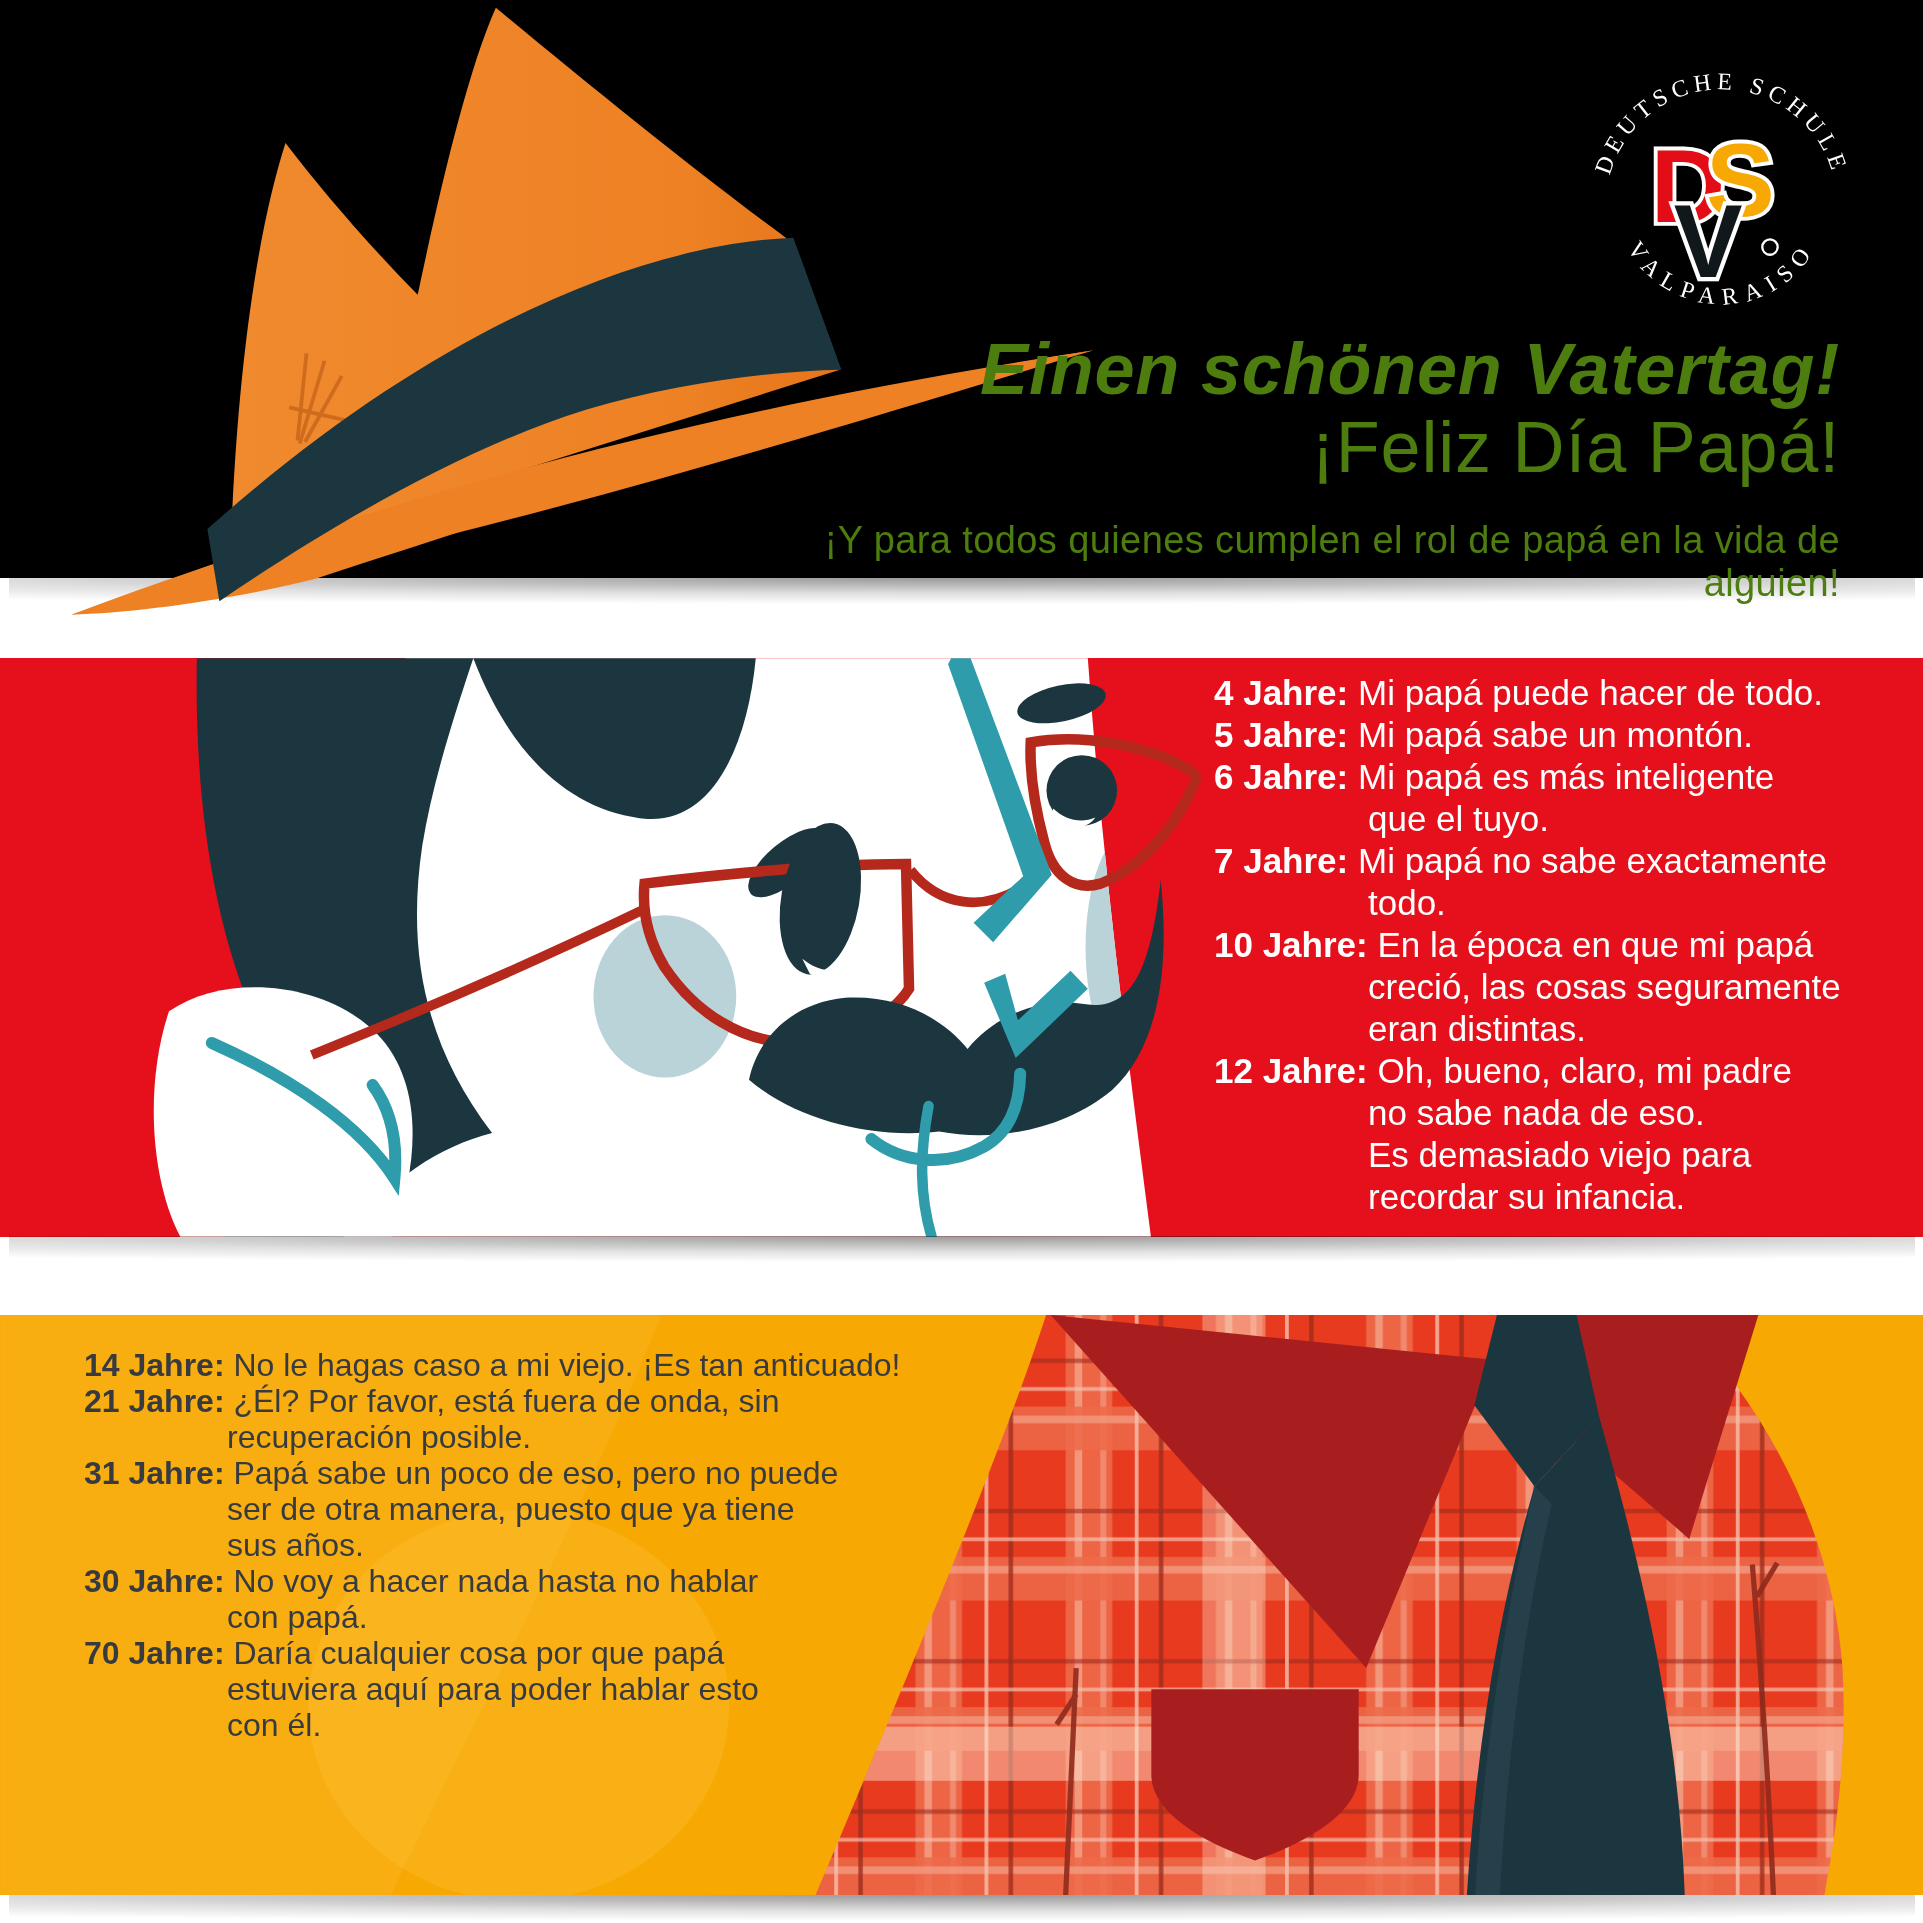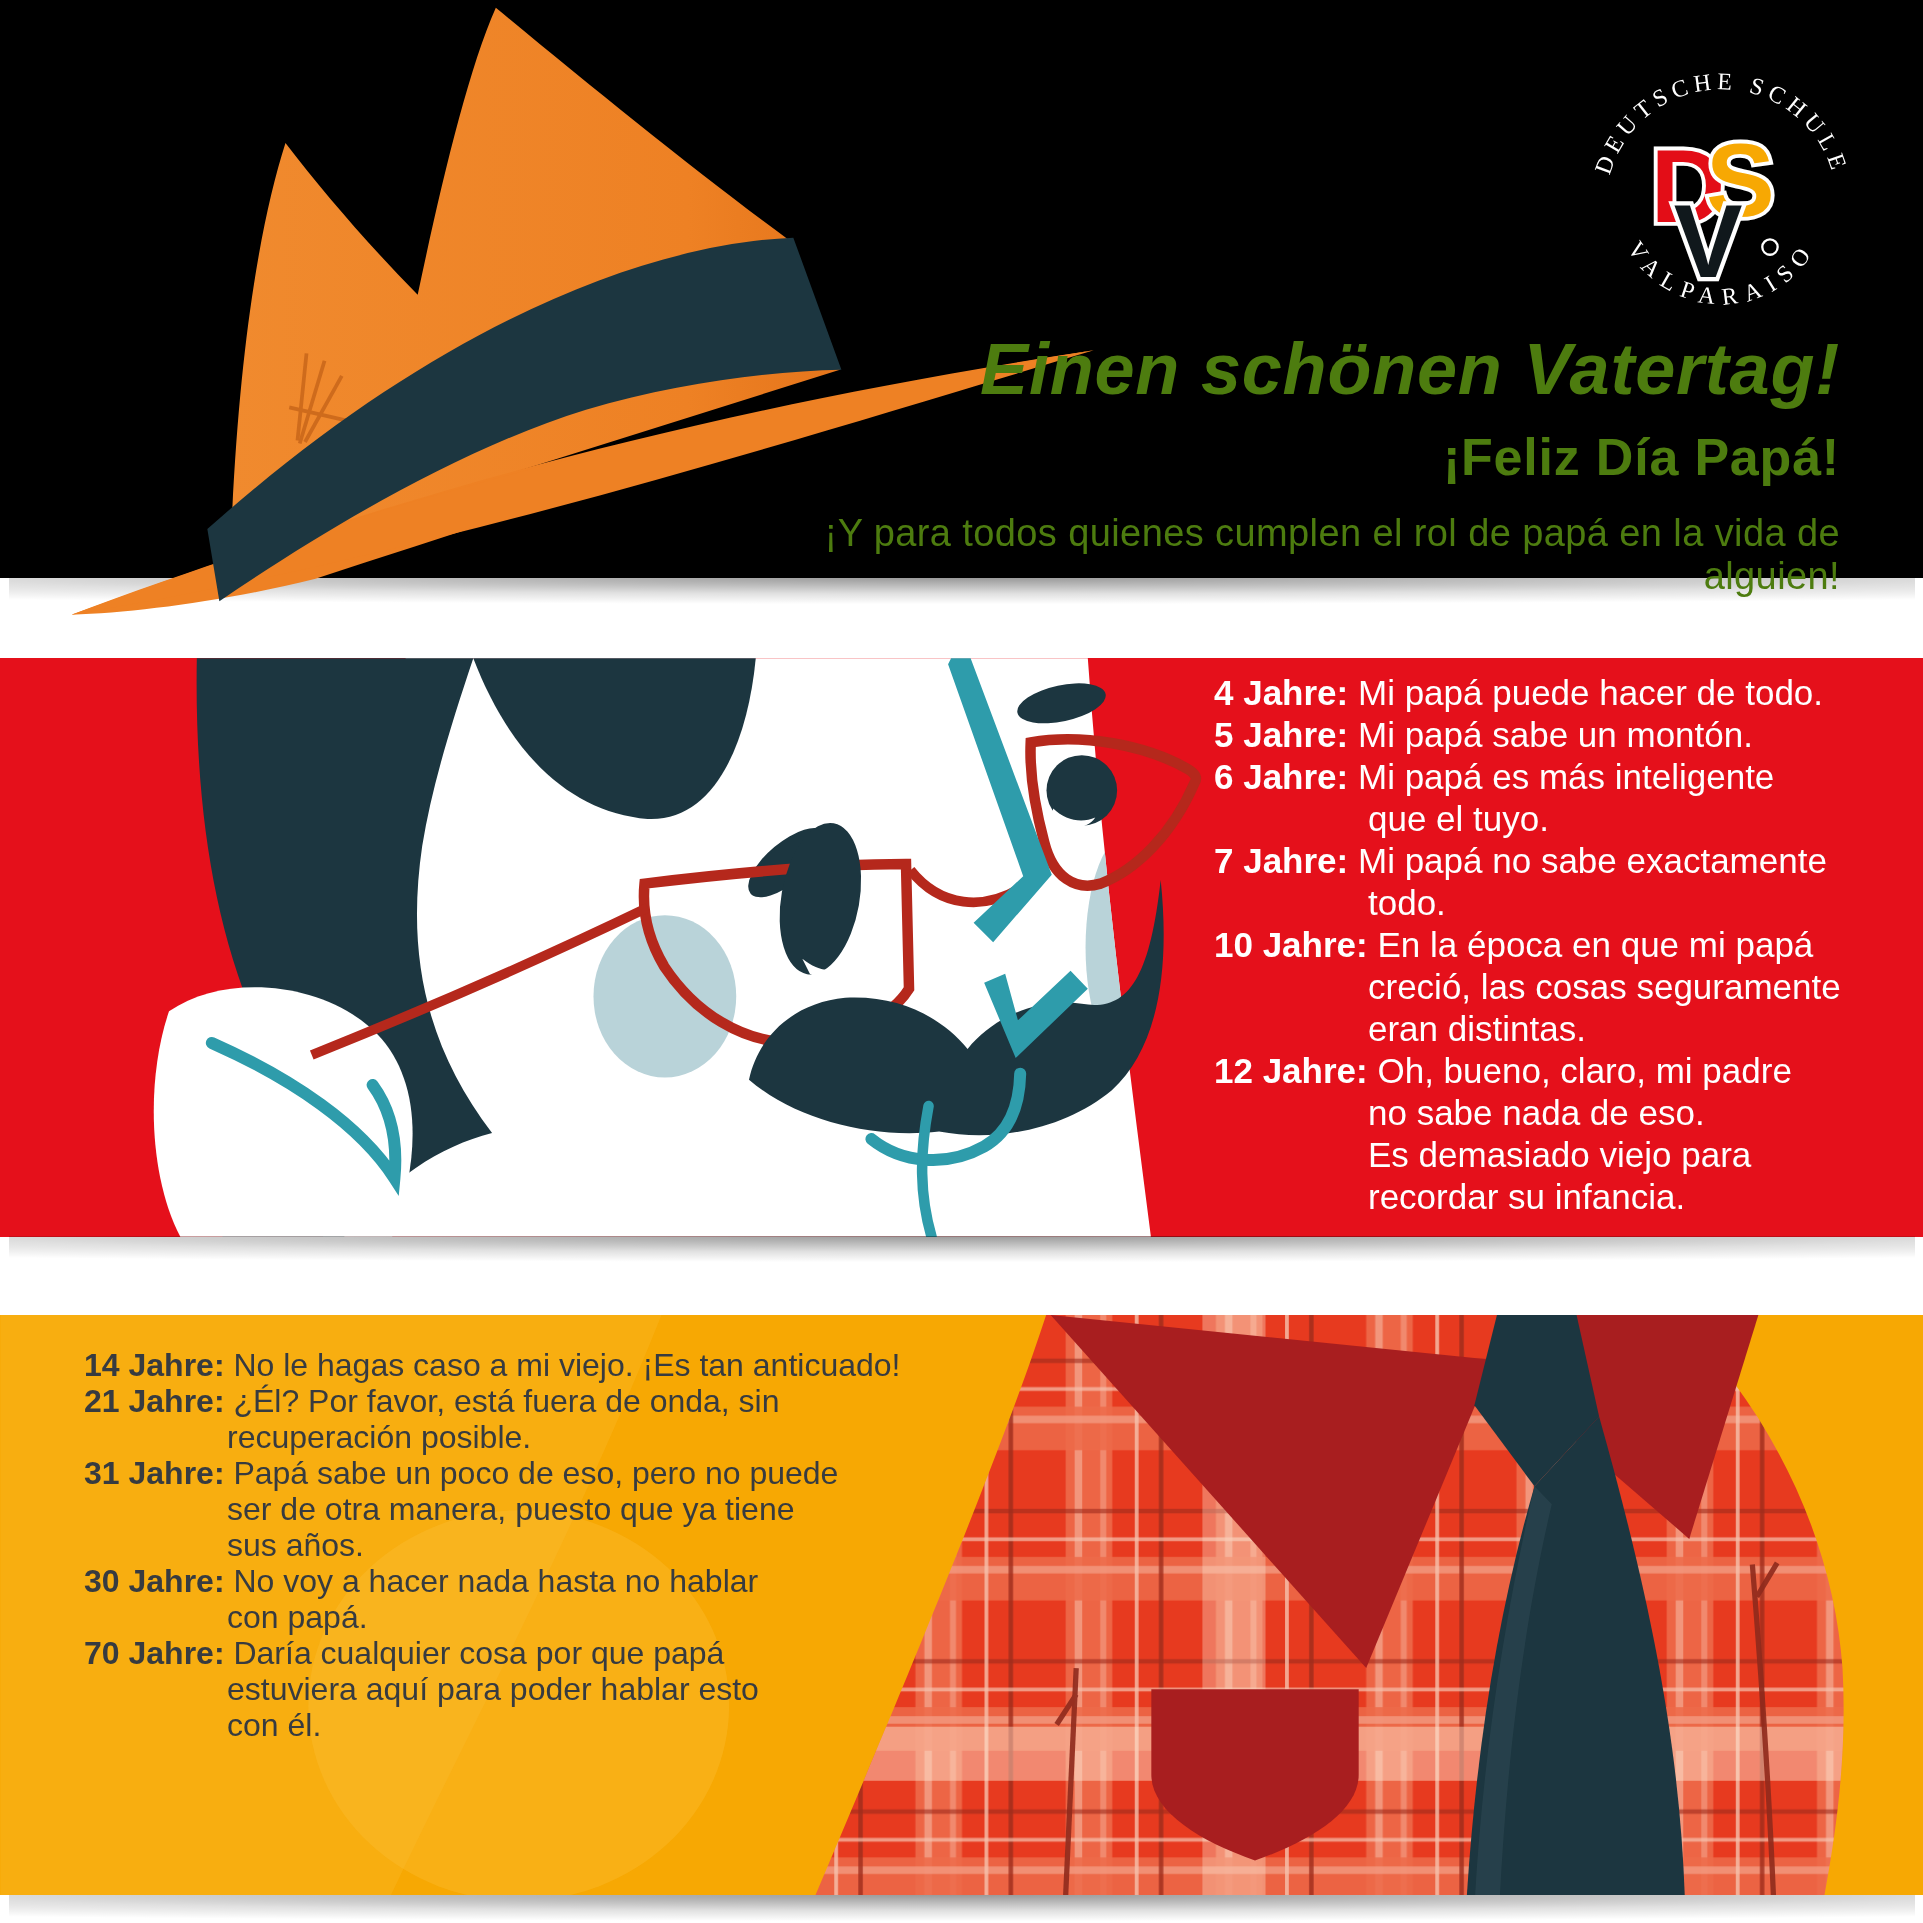--- a/index.html
+++ b/index.html
@@ -16,22 +16,22 @@
   .shadow-1{top:578px;}
   .shadow-2{top:1236px;}
   .shadow-3{top:1895px;}
 
   
   .header-text{
     position:absolute;top:331px;right:84px;width:1127px;
     text-align:right;color:#4d7c0f;
   }
   .title-de{font-size:72px;font-weight:bold;font-style:italic;line-height:1.08;letter-spacing:0.8px;}
-  .title-es{font-size:52px;font-weight:bold;line-height:1.06;margin-top:21px;letter-spacing:0.8px;}
-  .subtitle{font-size:38px;font-weight:400;margin-top:27px;letter-spacing:0.4px;}
+  .title-es{font-size:72px;font-weight:normal;line-height:1.06;margin-top:0;letter-spacing:0.8px;}
+  .subtitle{font-size:38px;font-weight:400;margin-top:34px;letter-spacing:0.4px;}
 
   
   .quotes{position:absolute;}
   .quotes-red{left:1214px;top:671px;width:691px;color:#ffffff;font-size:35px;line-height:42px;}
   .quotes-yellow{left:84px;top:1347px;width:887px;color:#373b40;font-size:32px;line-height:36px;}
   .q-item{margin:0;}
   .quotes-red .q-item{padding-left:154px;text-indent:-154px;}
   .quotes-yellow .q-item{padding-left:143px;text-indent:-143px;}
   .q-label{font-weight:bold;}
   .q-text{white-space:pre-line;}

